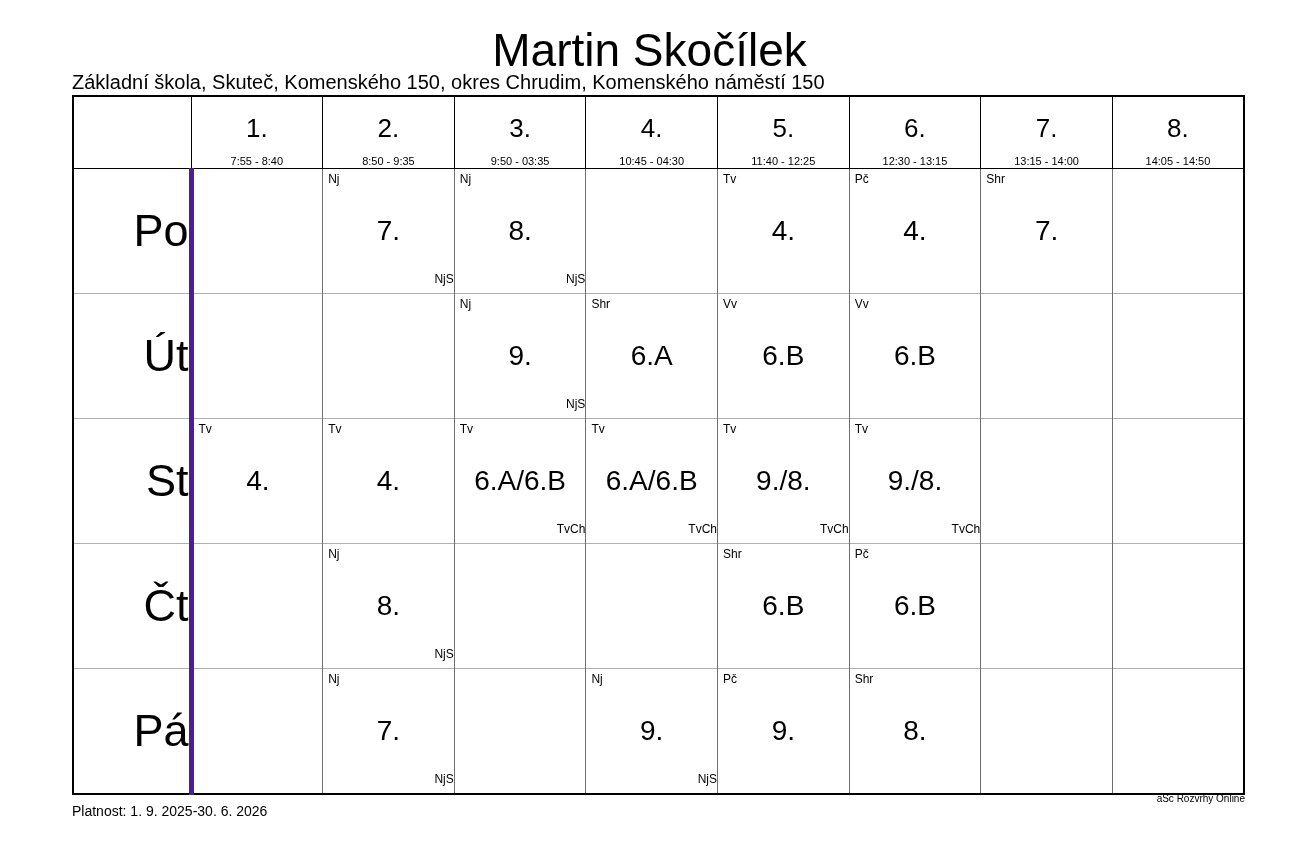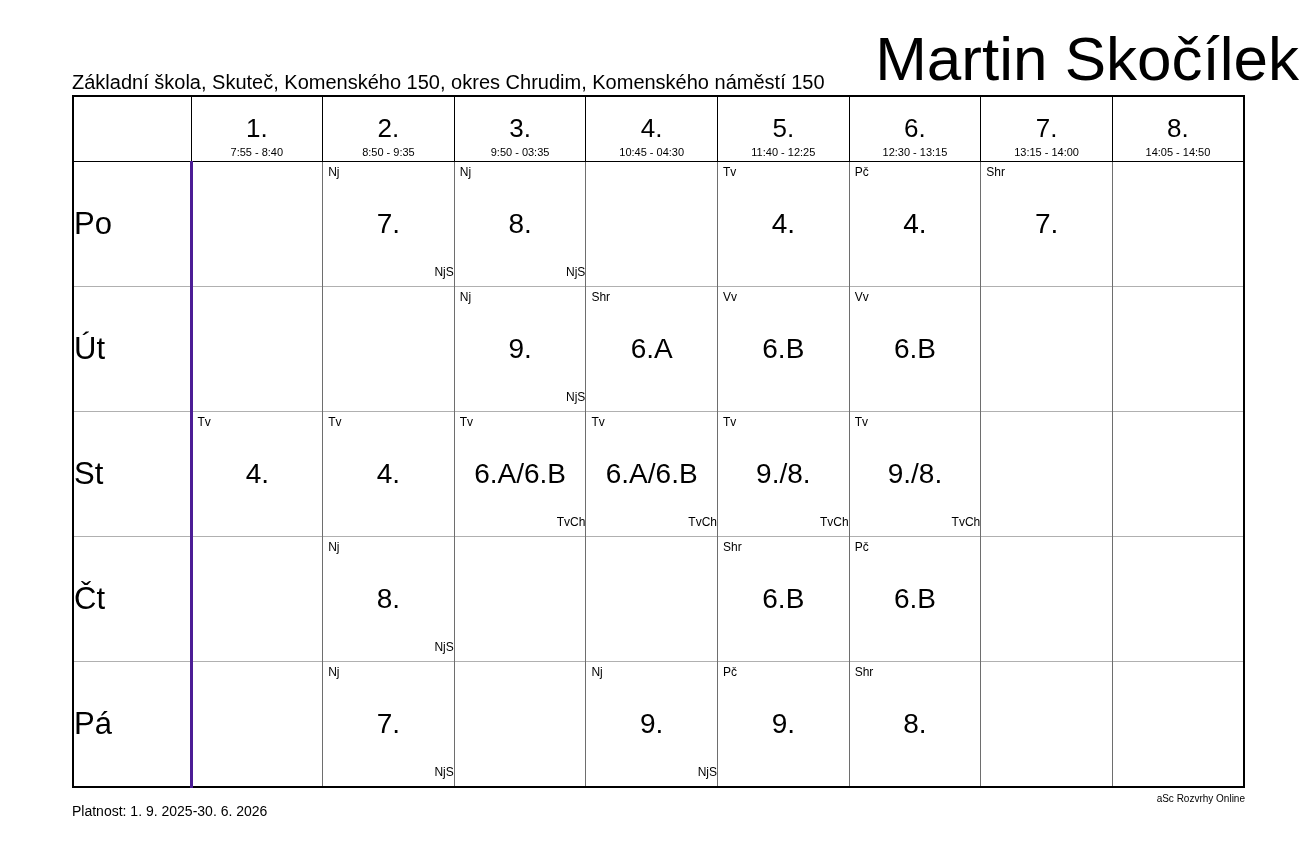--- a/index.html
+++ b/index.html
@@ -1,38 +1,38 @@
 <!DOCTYPE html>
 <html><head>
 <meta charset="utf-8">
 <style>
   html,body{margin:0;padding:0;background:#fff;}
   body{font-family:"Liberation Sans",sans-serif;color:#000;}
   .page{position:relative;width:1299px;height:845px;background:#fff;overflow:hidden;}
 
-  .title{position:absolute;top:26px;left:0;width:100%;text-align:right;
-         font-size:62px;line-height:1.05;font-weight:400;}
+  .title{position:absolute;top:26px;left:0;width:100%;text-align:center;
+         font-size:46px;line-height:1.05;font-weight:400;}
   .subtitle{position:absolute;top:71px;left:72px;font-size:20px;font-weight:400;}
 
   table.tt{position:absolute;left:72px;top:95px;width:1173px;height:693px;
            border-collapse:collapse;table-layout:fixed;border:2px solid #000;
            background:#fff;}
   col.daycol{width:118px;}
   .tt th,.tt td{padding:0;font-weight:400;}
 
   tr.head{height:65px;}
   tr.head th{border-bottom:1px solid #000;vertical-align:top;}
   tr.head th + th{border-left:1px solid #000;}
   .pnum{font-size:26px;line-height:1;margin-top:18px;text-align:center;}
-  .ptime{font-size:11px;line-height:1.2;margin-top:5px;}
+  .ptime{font-size:11px;line-height:1.2;margin-top:14px;}
 
   tr.body{height:125px;}
   tr.body + tr.body th, tr.body + tr.body td{border-top:1px solid #b0b0b0;}
-  th.day{font-size:31px;text-align:left;vertical-align:middle;
-         border-right:3px solid #4c1d95;}
+  th.day{font-size:45px;text-align:right;vertical-align:middle;
+         border-right:5px solid #4c1d95;}
   td.cell{position:relative;border-left:1px solid #6e6e6e;}
   .subj{position:absolute;top:4px;left:5px;font-size:12px;line-height:1.1;}
   .cls{position:absolute;top:0;left:0;right:0;bottom:0;display:flex;
        align-items:center;justify-content:center;font-size:28px;}
   .grp{position:absolute;left:0;right:0;bottom:7px;text-align:right;font-size:12px;}
 
   .footer-left{position:absolute;left:72px;top:793px;font-size:14px;margin-top:10px;}
   .footer-right{position:absolute;right:54px;top:793px;font-size:10px;}
 </style>
 </head>

